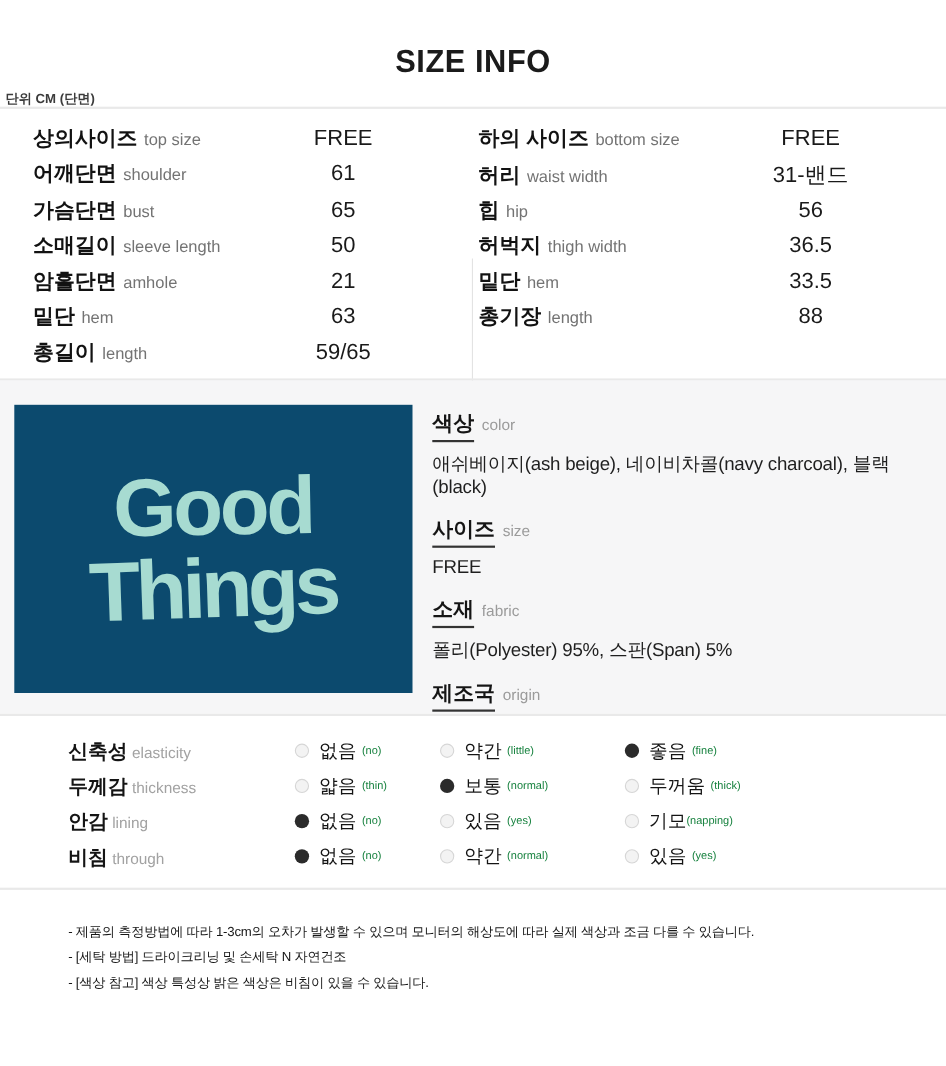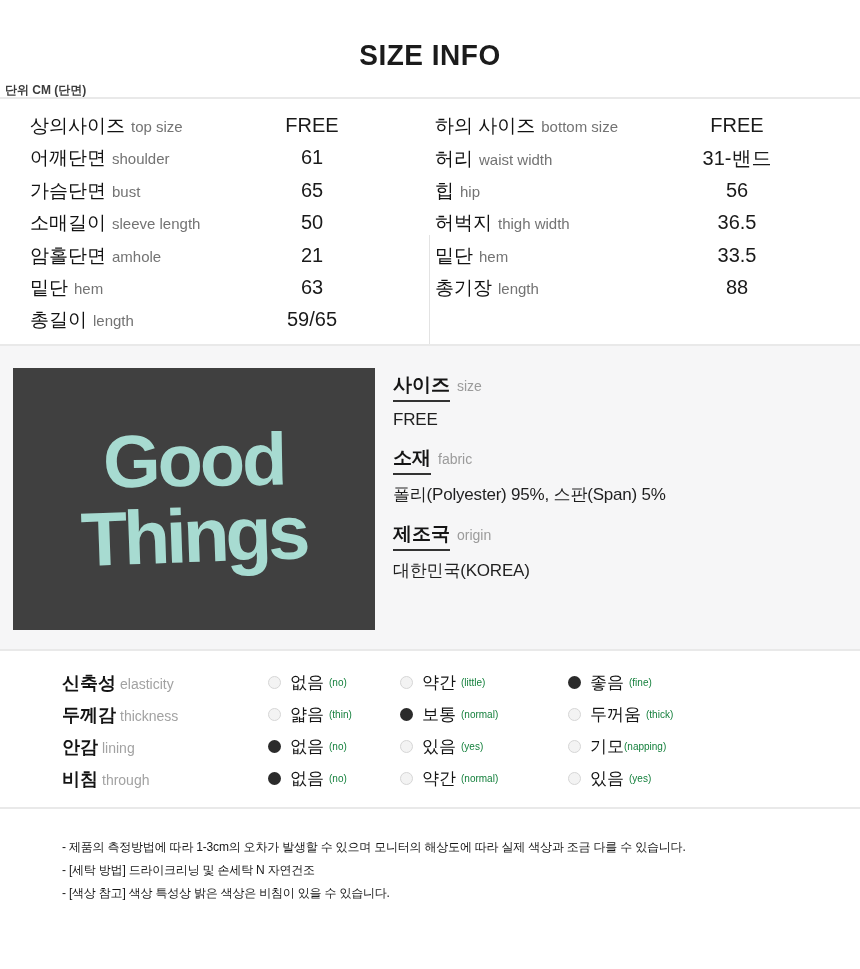--- a/index.html
+++ b/index.html
@@ -28,21 +28,21 @@
   #hr3 { top: 649px; }
   #hr4 { top: 807px; }
 
   
   .size-section { position: absolute; top: 100px; left: 0; width: 860px; height: 244px; }
   .size-col { position: absolute; top: 13px; }
   #size-col-0 { left: 30px; width: 362px; }
   #size-col-1 { left: 435px; width: 382px; }
   .srow { display: flex; align-items: baseline; height: 32.4px; }
   .lbl { flex: 1; white-space: nowrap; }
-  .klabel { font-size: 19px; font-weight: 400; color: #121212; }
+  .klabel { font-size: 19px; font-weight: 700; color: #121212; }
   .elabel { font-size: 15px; color: #737373; margin-left: 6px; }
   .sval { width: 160px; text-align: center; font-size: 20px; color: #1a1a1a; }
   .vdiv { position: absolute; left: 429px; top: 135px; width: 1px; height: 185px; background: #e3e3e3; }
 
   
   .product-band { position: absolute; top: 346px; left: 0; width: 860px; height: 303px; background: #f6f6f7; }
   .product-image {
     position: absolute; left: 13px; top: 22px; width: 362px; height: 262px;
     background: #1b1d1c; overflow: hidden;
     display: flex; flex-direction: column; justify-content: center; align-items: center;
@@ -144,25 +144,29 @@
         <span class="lbl"><span class="klabel">총기장</span><span class="elabel">length</span></span>
         <span class="sval">88</span>
       </div>
     </div>
   <div class="vdiv"></div>
 </div>
 
 <div class="hr" id="hr2"></div>
 
 <div class="product-band">
-  <div class="product-image" id="product-image" style="background: #404040; text-align: center;">
+  <div class="product-image" id="product-image" style="background: #0c4a6e; text-align: center;">
     <div class="gt" id="gt1" style="color: rgb(167, 219, 209);">Good</div>
     <div class="gt" id="gt2" style="color: rgb(167, 219, 209);">Things</div>
   </div>
   <div class="product-details" id="product-details">
+      <div class="detail-group">
+        <div class="dhead"><span class="hko">색상</span><span class="hen">color</span></div>
+        <div class="dval">애쉬베이지(ash beige), 네이비차콜(navy charcoal), 블랙(black)</div>
+      </div>
       <div class="detail-group">
         <div class="dhead"><span class="hko">사이즈</span><span class="hen">size</span></div>
         <div class="dval">FREE</div>
       </div>
       <div class="detail-group">
         <div class="dhead"><span class="hko">소재</span><span class="hen">fabric</span></div>
         <div class="dval">폴리(Polyester) 95%, 스판(Span) 5%</div>
       </div>
       <div class="detail-group">
         <div class="dhead"><span class="hko">제조국</span><span class="hen">origin</span></div>

